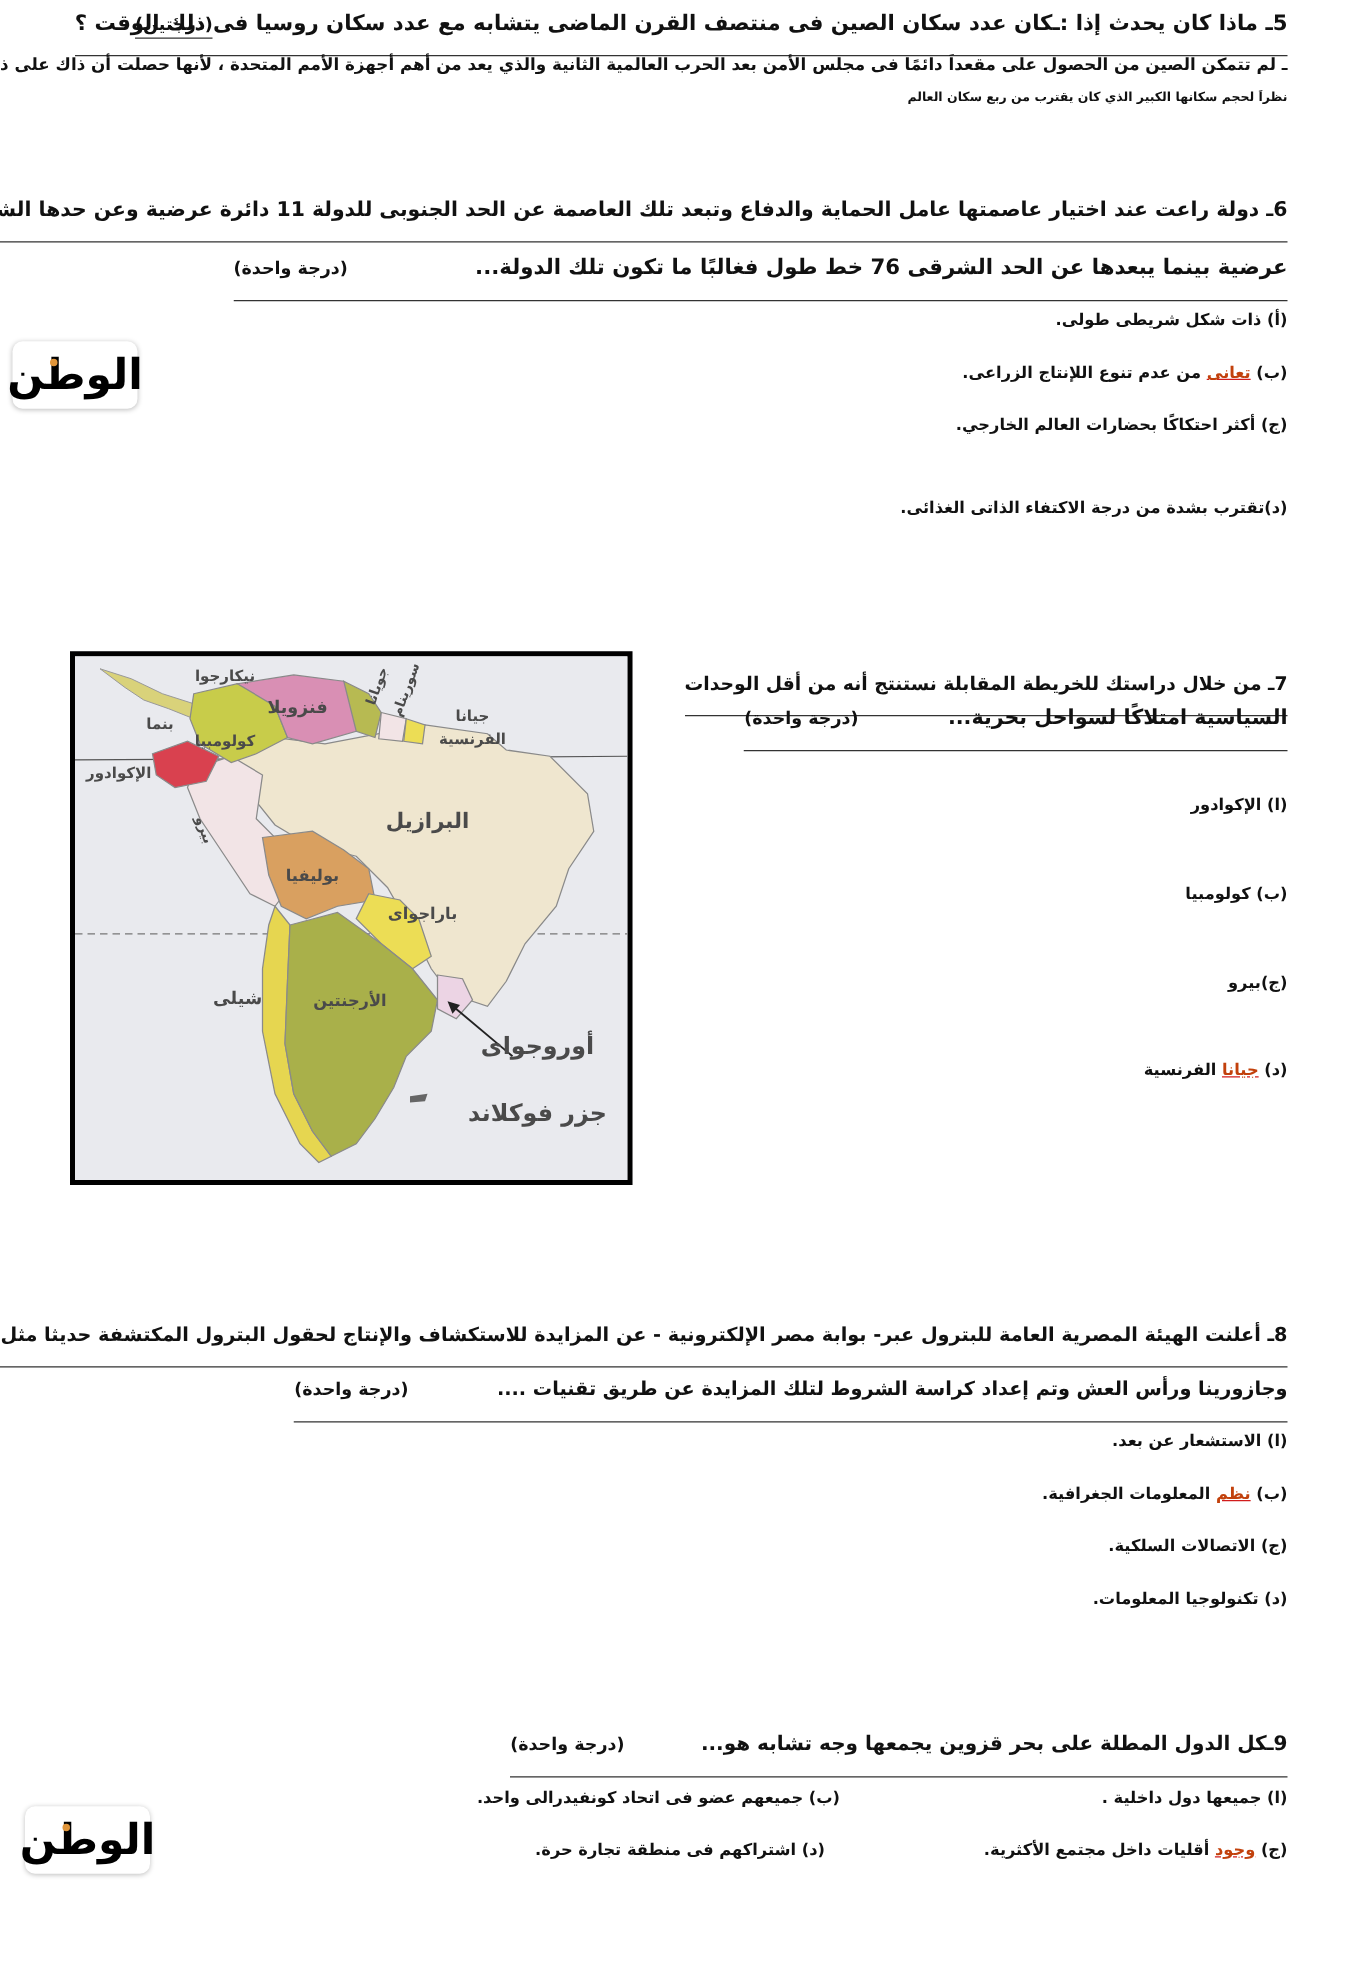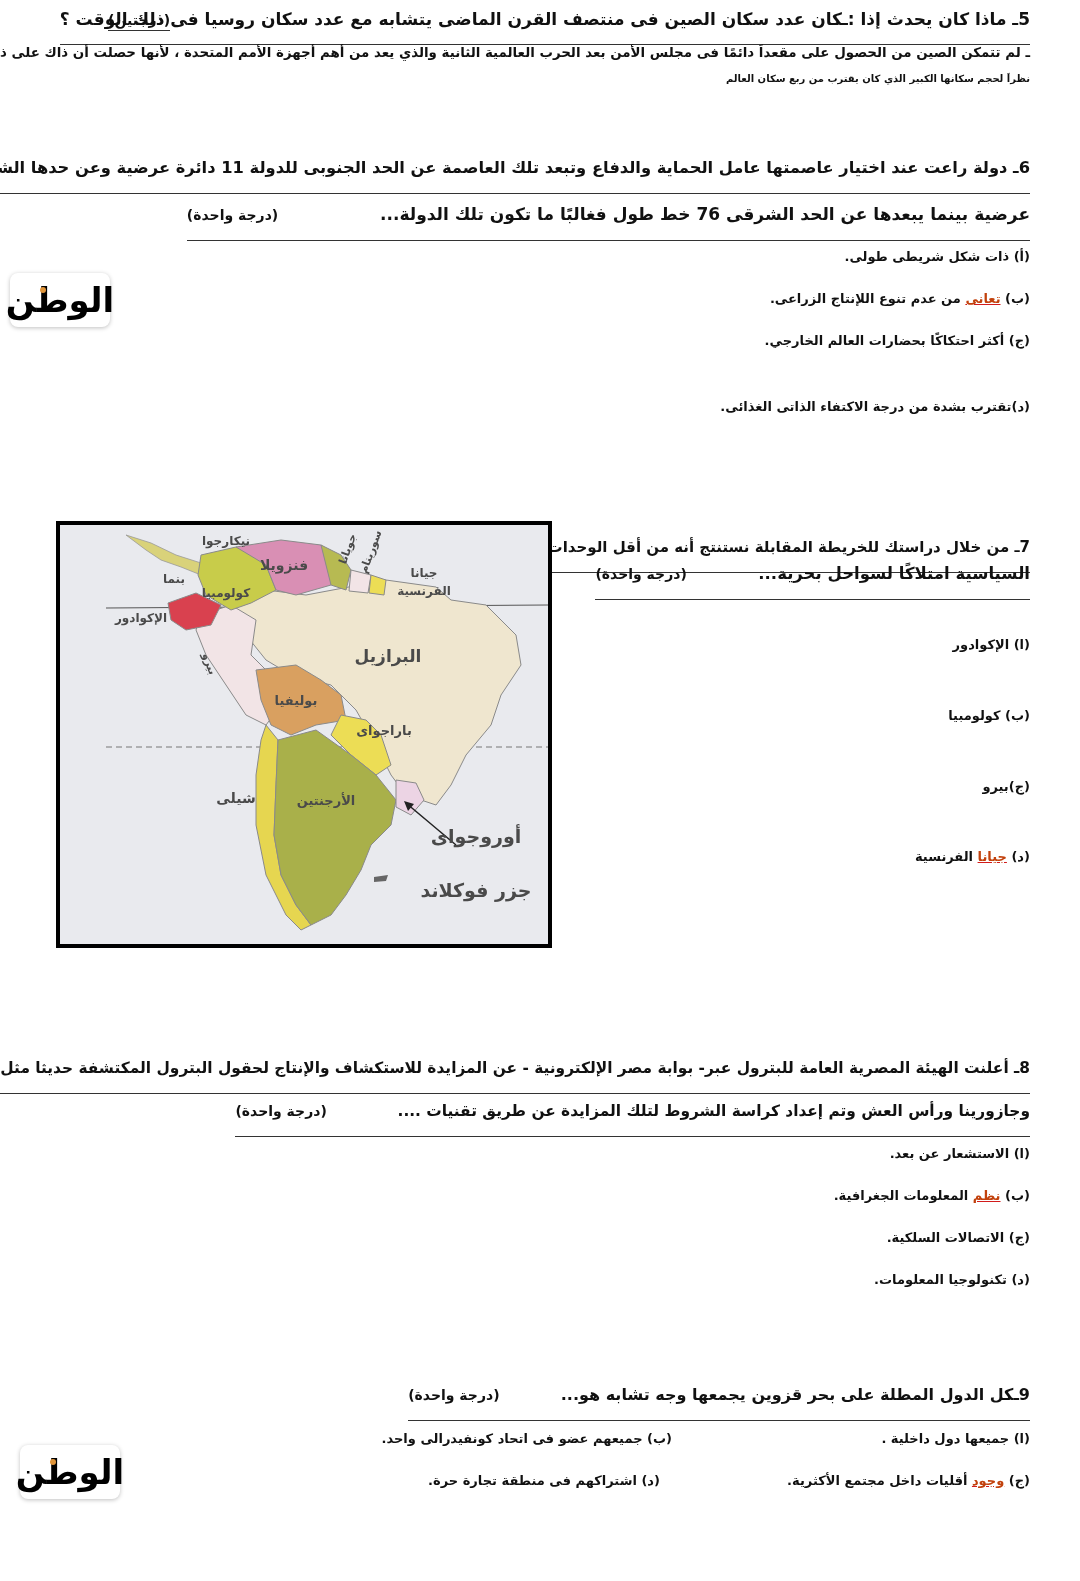--- a/index.html
+++ b/index.html
@@ -20,21 +20,21 @@
     .hl { color: #c2410c; text-decoration: underline; text-decoration-color: #d21c1c; margin-top: 36px; }
     .logo {
       position: absolute; background: #fff; border-radius: 8px;
       box-shadow: 0 1px 4px rgba(0,0,0,0.25);
       display: flex; align-items: center; justify-content: center;
       font-family: "DejaVu Sans", sans-serif; font-weight: bold; color: #000000;
       direction: rtl;
     }
     .logo .dot { position: absolute; width: 6px; height: 6px; border-radius: 50%; background: #e0953a; }
     .map-frame {
-      position: absolute; left: 56px; top: 521px; width: 496px; height: 427px;
+      position: absolute; left: 56px; top: 521px; width: 450px; height: 427px;
       border: 4px solid #000; box-sizing: border-box; overflow: hidden;
       background: #e9eaee;
     }
     .map-frame svg { display: block; }
     .map-label { font-family: "DejaVu Sans", sans-serif; font-weight: bold; fill: #4a4a4a; }
   </style>
 </head>
 <body>
 
 <div class="page">

